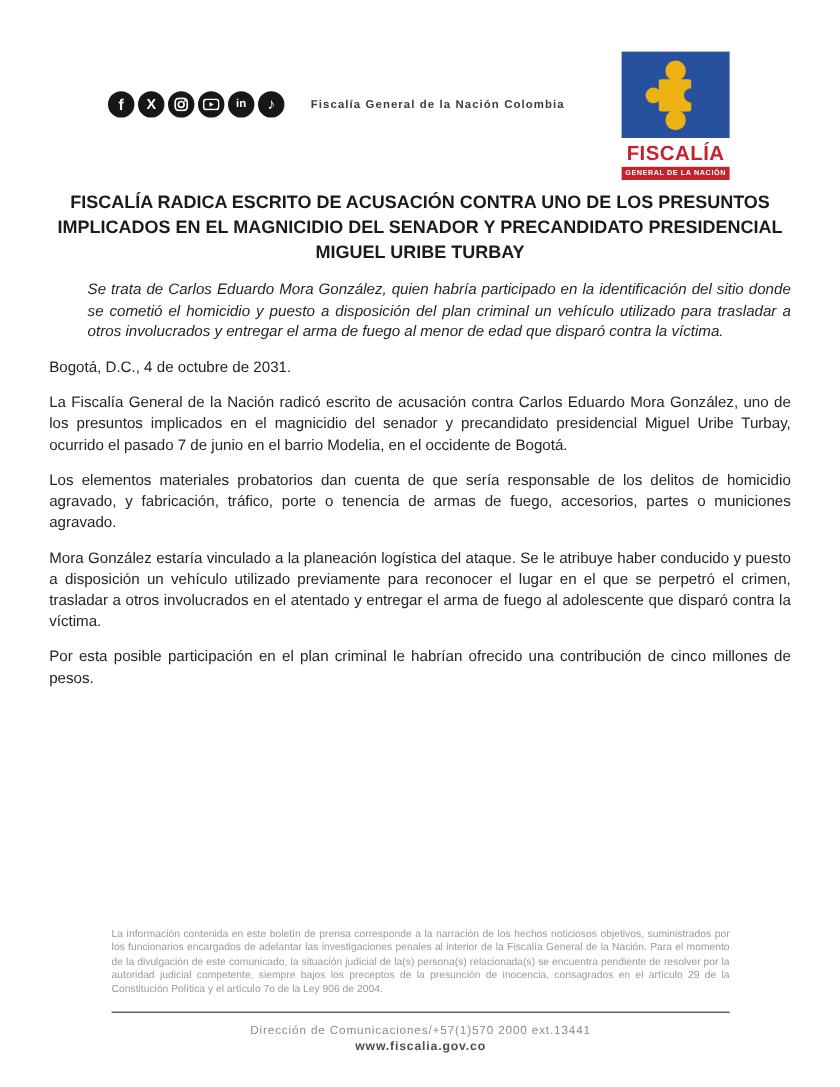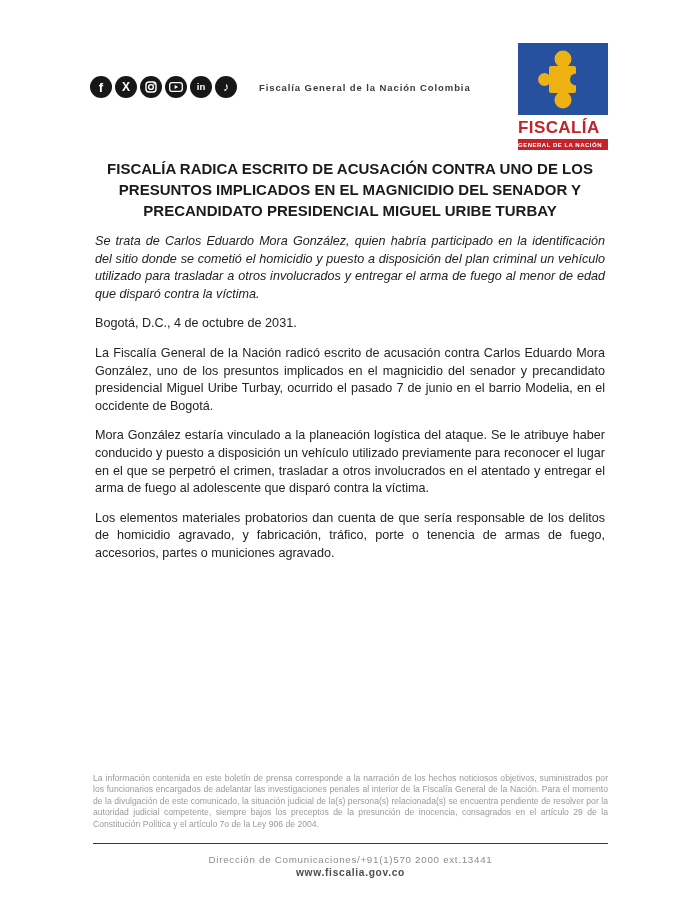--- a/index.html
+++ b/index.html
@@ -19,34 +19,34 @@
     display:flex; align-items:center; justify-content:center;
     font-weight:bold; font-size:12px; line-height:1;
   }
   .icon-circle.fb { font-size:13px; }
   .icon-circle.li { font-size:9.5px; }
   .icon-circle.tt { font-size:12.5px; }
   .brand {
     margin-left:22px; font-size:9.5px; font-weight:bold;
     letter-spacing:0.9px; color:#3c3c3c; white-space:nowrap;
   }
-  .logo { width:90px; }
+  .logo { width:90px; text-align:center; }
   .logo-square { width:90px; height:72px; background:#27519E;
                  display:flex; align-items:center; justify-content:center; }
   .logo-word { color:#C5232B; font-weight:bold; font-size:17px;
                letter-spacing:0.4px; line-height:1; margin-top:4px; }
   .logo-sub { background:#C5232B; color:#ffffff; font-size:6px; font-weight:bold;
               letter-spacing:0.5px; padding:3px 0 2px; margin-top:3px; line-height:1; }
   
-  .content { padding:0 95px; }
+  .content { padding:0 41px; }
   .title { margin-top:8px; text-align:center; font-weight:bold;
            font-size:15px; line-height:21px; color:#1b1b1b; }
   p.body { font-size:12.6px; line-height:17.6px; text-align:justify;
            margin-top:12px; color:#242424; }
-  p.lead { font-style:italic; }
+  p.lead { font-style:italic;margin-left:32px; }
   p.dateline { text-align:left; }
   p.signature { text-align:left; }
   
   .bottom { position:absolute; left:93px; width:515px; bottom:28px; }
   .disclaimer { font-size:8.6px; line-height:11.4px; color:#9a9a9a;
                 text-align:justify; }
   .divider { border:none; border-top:1.3px solid #3a3a3a; margin:13px 0 10px; }
   .footer-1 { text-align:center; font-size:9.8px; color:#8c8c8c;
               letter-spacing:0.7px; }
   .footer-2 { text-align:center; font-size:10.2px; color:#4d4d4d; font-weight:bold;
@@ -98,25 +98,26 @@
   </div>
 
   <div class="content">
     <div class="title">FISCALÍA RADICA ESCRITO DE ACUSACIÓN CONTRA UNO DE LOS PRESUNTOS IMPLICADOS EN EL MAGNICIDIO DEL SENADOR Y PRECANDIDATO PRESIDENCIAL MIGUEL URIBE TURBAY</div>
 
     <p class="body lead">Se trata de Carlos Eduardo Mora González, quien habría participado en la identificación del sitio donde se cometió el homicidio y puesto a disposición del plan criminal un vehículo utilizado para trasladar a otros involucrados y entregar el arma de fuego al menor de edad que disparó contra la víctima.</p>
 
     <p class="body dateline">Bogotá, D.C., 4 de octubre de 2031.</p>
 
     <p class="body">La Fiscalía General de la Nación radicó escrito de acusación contra Carlos Eduardo Mora González, uno de los presuntos implicados en el magnicidio del senador y precandidato presidencial Miguel Uribe Turbay, ocurrido el pasado 7 de junio en el barrio Modelia, en el occidente de Bogotá.</p>
+    <p class="body">Los elementos materiales probatorios dan cuenta de que sería responsable de los delitos de homicidio agravado, y fabricación, tráfico, porte o tenencia de armas de fuego, accesorios, partes o municiones agravado.</p>
     <p class="body">Mora González estaría vinculado a la planeación logística del ataque. Se le atribuye haber conducido y puesto a disposición un vehículo utilizado previamente para reconocer el lugar en el que se perpetró el crimen, trasladar a otros involucrados en el atentado y entregar el arma de fuego al adolescente que disparó contra la víctima.</p>
-    <p class="body">Los elementos materiales probatorios dan cuenta de que sería responsable de los delitos de homicidio agravado, y fabricación, tráfico, porte o tenencia de armas de fuego, accesorios, partes o municiones agravado.</p>
+    <p class="body">Por esta posible participación en el plan criminal le habrían ofrecido una contribución de cinco millones de pesos.</p>
 
   </div>
 
   <div class="bottom">
     <div class="disclaimer">La información contenida en este boletín de prensa corresponde a la narración de los hechos noticiosos objetivos, suministrados por los funcionarios encargados de adelantar las investigaciones penales al interior de la Fiscalía General de la Nación. Para el momento de la divulgación de este comunicado, la situación judicial de la(s) persona(s) relacionada(s) se encuentra pendiente de resolver por la autoridad judicial competente, siempre bajos los preceptos de la presunción de inocencia, consagrados en el artículo 29 de la Constitución Política y el artículo 7o de la Ley 906 de 2004.</div>
     <hr class="divider">
-    <div class="footer-1">Dirección de Comunicaciones/+91(1)570 2000 ext.13441</div>
+    <div class="footer-1">Dirección de Comunicaciones/+57(1)570 2000 ext.13441</div>
     <div class="footer-2">www.fiscalia.gov.co</div>
   </div>
 
 </div>
 
 </body></html>

